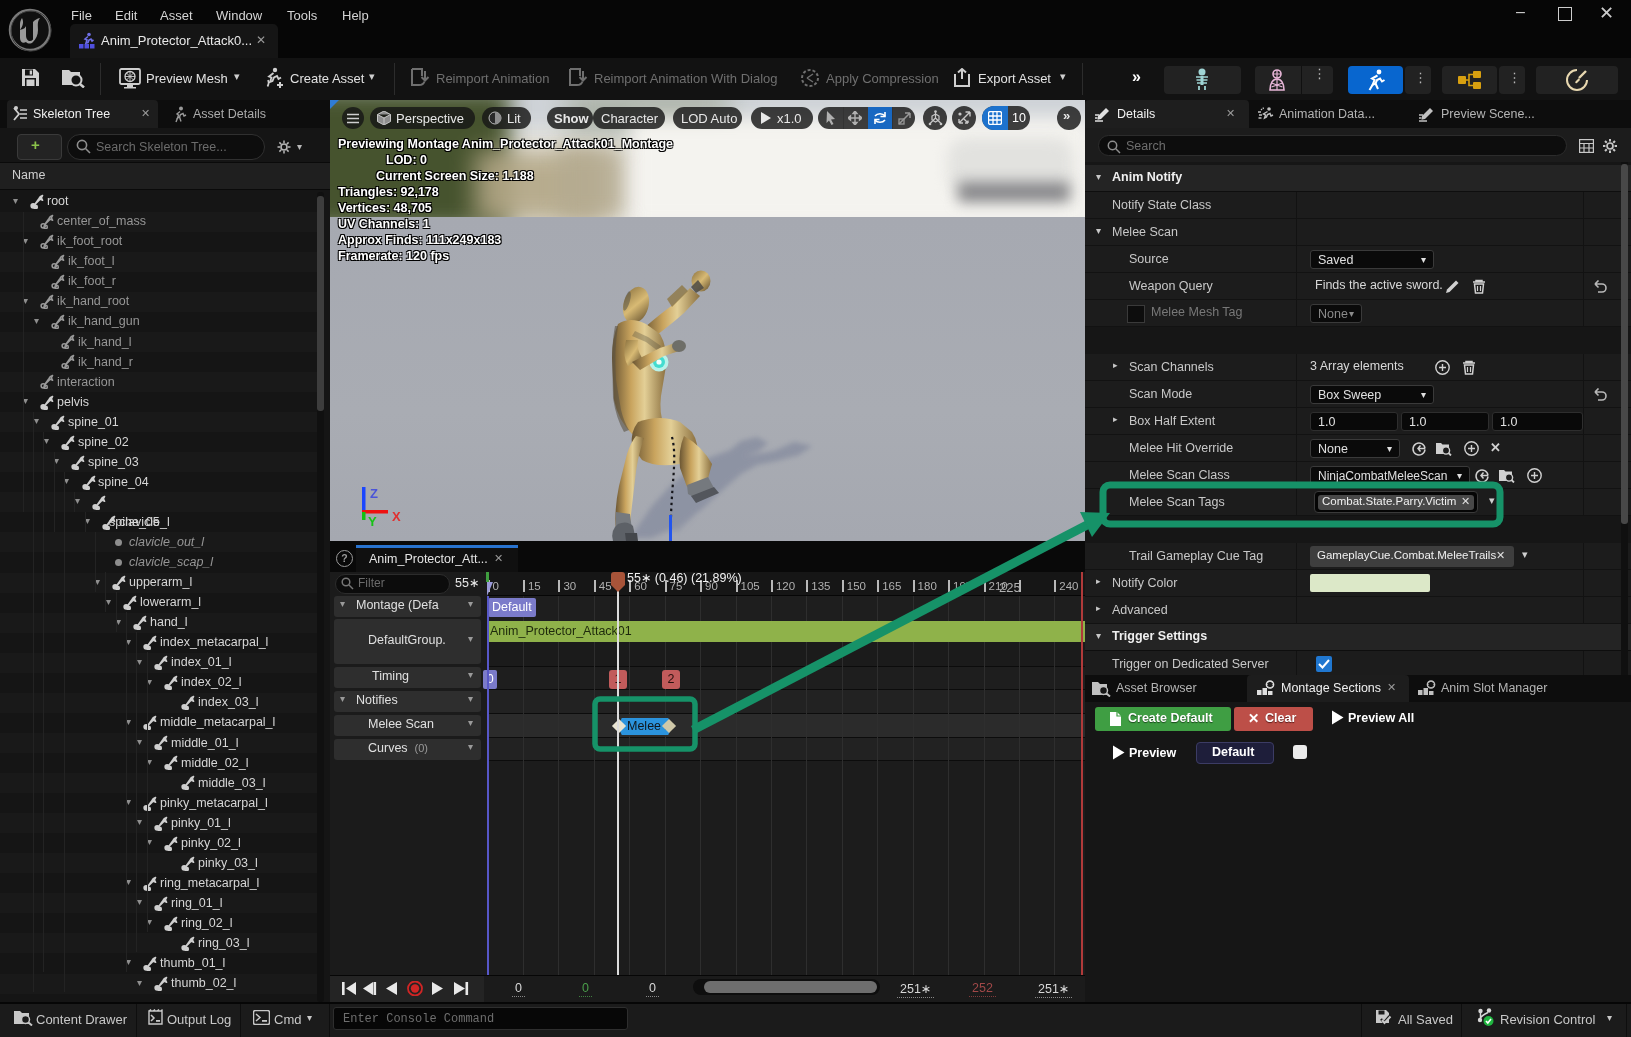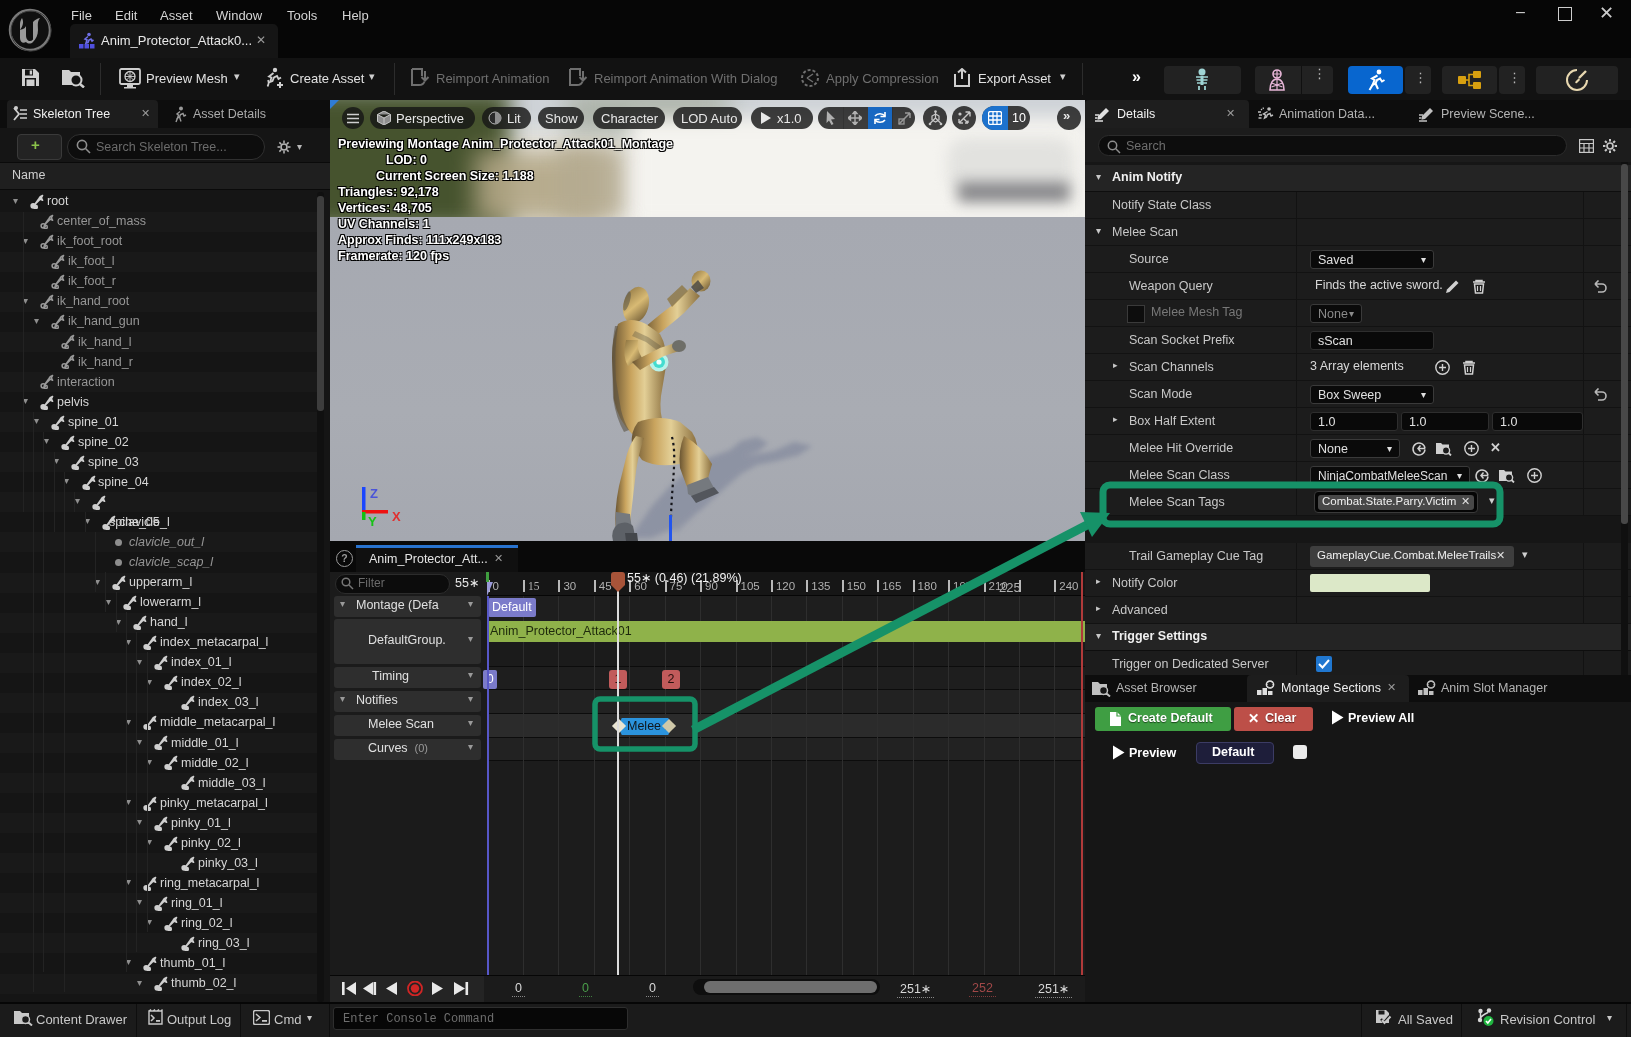--- a/index.html
+++ b/index.html
@@ -623,21 +623,21 @@
 <svg class="a" style="left:47px;top:11px" width="14" height="14" viewBox="0 0 14 14">
         <path d="M7 0 L13.5 3.5 V10.5 L7 14 L0.5 10.5 V3.5 Z M0.5 3.5 L7 7 L13.5 3.5 M7 7 V14" fill="#8e8e8e" stroke="#c8c8c8" stroke-width="1"></path>
       </svg>
 <div class="tx" style="left:66px;top:11px;font-size:13px;color:#e8e8e8;">Perspective</div>
 <div class="a" style="left:152px;top:7px;width:49px;height:22px;background:rgba(22,22,22,0.82);border-radius:11px;"></div>
 <svg class="a" style="left:158px;top:11px" width="14" height="14" viewBox="0 0 14 14">
         <circle cx="7" cy="7" r="6" fill="#2a2a2a" stroke="#b8b8b8" stroke-width="1"></circle>
         <path d="M7 1 A6 6 0 0 1 7 13 Z" fill="#8e8e8e"></path>
       </svg>
 <div class="tx" style="left:177px;top:11px;font-size:13px;color:#e8e8e8;">Lit</div>
-<div class="a" style="left:208px;top:7px;width:46px;height:22px;background:rgba(22,22,22,0.82);border-radius:11px;">
+<div class="a" style="left:217px;top:7px;width:46px;height:22px;background:rgba(22,22,22,0.82);border-radius:11px;font-weight:bold;">
         <div class="tx" style="left:7px;top:4px;font-size:13px;color:#e8e8e8;">Show</div>
       </div>
 <div class="a" style="left:263px;top:7px;width:72px;height:22px;background:rgba(22,22,22,0.82);border-radius:11px;">
         <div class="tx" style="left:8px;top:4px;font-size:13px;color:#e8e8e8;">Character</div>
       </div>
 <div class="a" style="left:343px;top:7px;width:69px;height:22px;background:rgba(22,22,22,0.82);border-radius:11px;">
         <div class="tx" style="left:8px;top:4px;font-size:13px;color:#e8e8e8;">LOD Auto</div>
       </div>
 <div class="a" style="left:421px;top:7px;width:62px;height:22px;background:rgba(22,22,22,0.82);border-radius:11px;"></div>
 <svg class="a" style="left:430px;top:12px" width="11" height="12" viewBox="0 0 11 12">
@@ -751,21 +751,21 @@
 <div class="a" style="left:618.0px;top:55px;width:1px;height:379px;background:#2e2e2e;"></div>
 <div class="a" style="left:653.5px;top:55px;width:1px;height:379px;background:#2e2e2e;"></div>
 <div class="a" style="left:688.9px;top:55px;width:1px;height:379px;background:#2e2e2e;"></div>
 <div class="a" style="left:724.3px;top:55px;width:1px;height:379px;background:#2e2e2e;"></div>
 
 <div class="a" style="left:157px;top:80px;width:598px;height:21px;background:#8fb24a;"></div>
 <div class="tx" style="left:160px;top:83px;font-size:12.5px;color:#1e2a0c;">Anim_Protector_Attack01</div>
 <div class="a" style="left:157.5px;top:39px;width:2px;height:12px;background:#b8b8b8;"></div>
 <div class="tx" style="left:162.5px;top:39px;font-size:11.5px;color:#b0b0b0;">0</div>
 <div class="a" style="left:192.9px;top:39px;width:2px;height:12px;background:#b8b8b8;"></div>
-<div class="tx" style="left:197.9px;top:39px;font-size:11.5px;color:#b0b0b0;font-family:Liberation Serif, serif;">15</div>
+<div class="tx" style="left:197.9px;top:39px;font-size:11.5px;color:#b0b0b0;">15</div>
 <div class="a" style="left:228.4px;top:39px;width:2px;height:12px;background:#b8b8b8;"></div>
 <div class="tx" style="left:233.4px;top:39px;font-size:11.5px;color:#b0b0b0;">30</div>
 <div class="a" style="left:263.8px;top:39px;width:2px;height:12px;background:#b8b8b8;"></div>
 <div class="tx" style="left:268.8px;top:39px;font-size:11.5px;color:#b0b0b0;">45</div>
 <div class="a" style="left:299.2px;top:39px;width:2px;height:12px;background:#b8b8b8;"></div>
 <div class="tx" style="left:304.2px;top:39px;font-size:11.5px;color:#b0b0b0;">60</div>
 <div class="a" style="left:334.6px;top:39px;width:2px;height:12px;background:#b8b8b8;"></div>
 <div class="tx" style="left:339.6px;top:39px;font-size:11.5px;color:#b0b0b0;">75</div>
 <div class="a" style="left:370.1px;top:39px;width:2px;height:12px;background:#b8b8b8;"></div>
 <div class="tx" style="left:375.1px;top:39px;font-size:11.5px;color:#b0b0b0;">90</div>
@@ -914,28 +914,20 @@
         <div class="a" style="left:211px;top:0;width:1px;height:27px;background:#121212;"></div>
         <div class="a" style="left:498px;top:0;width:1px;height:27px;background:#121212;"></div>
         <div class="tx" style="left:44px;top:6px;font-size:12.5px;color:#c8c8c8;"></div>
         <div class="a" style="left:42px;top:5px;width:16px;height:16px;background:#0d0d0d;border:1px solid #3a3a3a;"></div>
         <div class="tx" style="left:66px;top:5px;font-size:12.5px;color:#787878;">Melee Mesh Tag</div>
         <div class="a" style="left:225px;top:4px;width:52px;height:19px;background:#0a0a0a;border:1px solid #3a3a3a;border-radius:3px;box-sizing:border-box;">
           <div class="tx" style="left:7px;top:2px;font-size:12.5px;color:#8a8a8a;">None</div>
           <div class="tx" style="right:7px;top:3px;font-size:10px;color:#8a8a8a;position:absolute;">▾</div>
         </div>
       </div>
-<div class="a" style="left:0;top:227px;width:546px;height:27px;background:#1c1c1c;border-bottom:1px solid #121212;box-sizing:border-box;">
-        <div class="a" style="left:211px;top:0;width:1px;height:27px;background:#121212;"></div>
-        <div class="a" style="left:498px;top:0;width:1px;height:27px;background:#121212;"></div>
-        <div class="tx" style="left:44px;top:6px;font-size:12.5px;color:#c8c8c8;">Scan Socket Prefix</div>
-        <div class="a" style="left:225px;top:4px;width:124px;height:19px;background:#090909;border:1px solid #2e2e2e;border-radius:3px;box-sizing:border-box;">
-          <div class="tx" style="left:7px;top:2px;font-size:12.5px;color:#e0e0e0;">sScan</div>
-        </div>
-      </div>
 <div class="a" style="left:0;top:254px;width:546px;height:27px;background:#1c1c1c;border-bottom:1px solid #121212;box-sizing:border-box;">
         <div class="a" style="left:211px;top:0;width:1px;height:27px;background:#121212;"></div>
         <div class="a" style="left:498px;top:0;width:1px;height:27px;background:#121212;"></div>
         <div class="tx" style="left:28px;top:6px;font-size:9px;color:#c8c8c8;">▸</div>
         <div class="tx" style="left:44px;top:6px;font-size:12.5px;color:#c8c8c8;">Scan Channels</div>
         <div class="tx" style="left:225px;top:5px;font-size:12.5px;color:#d8d8d8;">3 Array elements</div>
         <svg class="a" style="left:350px;top:6px" width="15" height="15" viewBox="0 0 15 15">
           <circle cx="7.5" cy="7.5" r="6.7" fill="none" stroke="#d0d0d0" stroke-width="1.4"></circle>
           <path d="M7.5 4 V11 M4 7.5 H11" stroke="#d0d0d0" stroke-width="1.4"></path>
         </svg>

